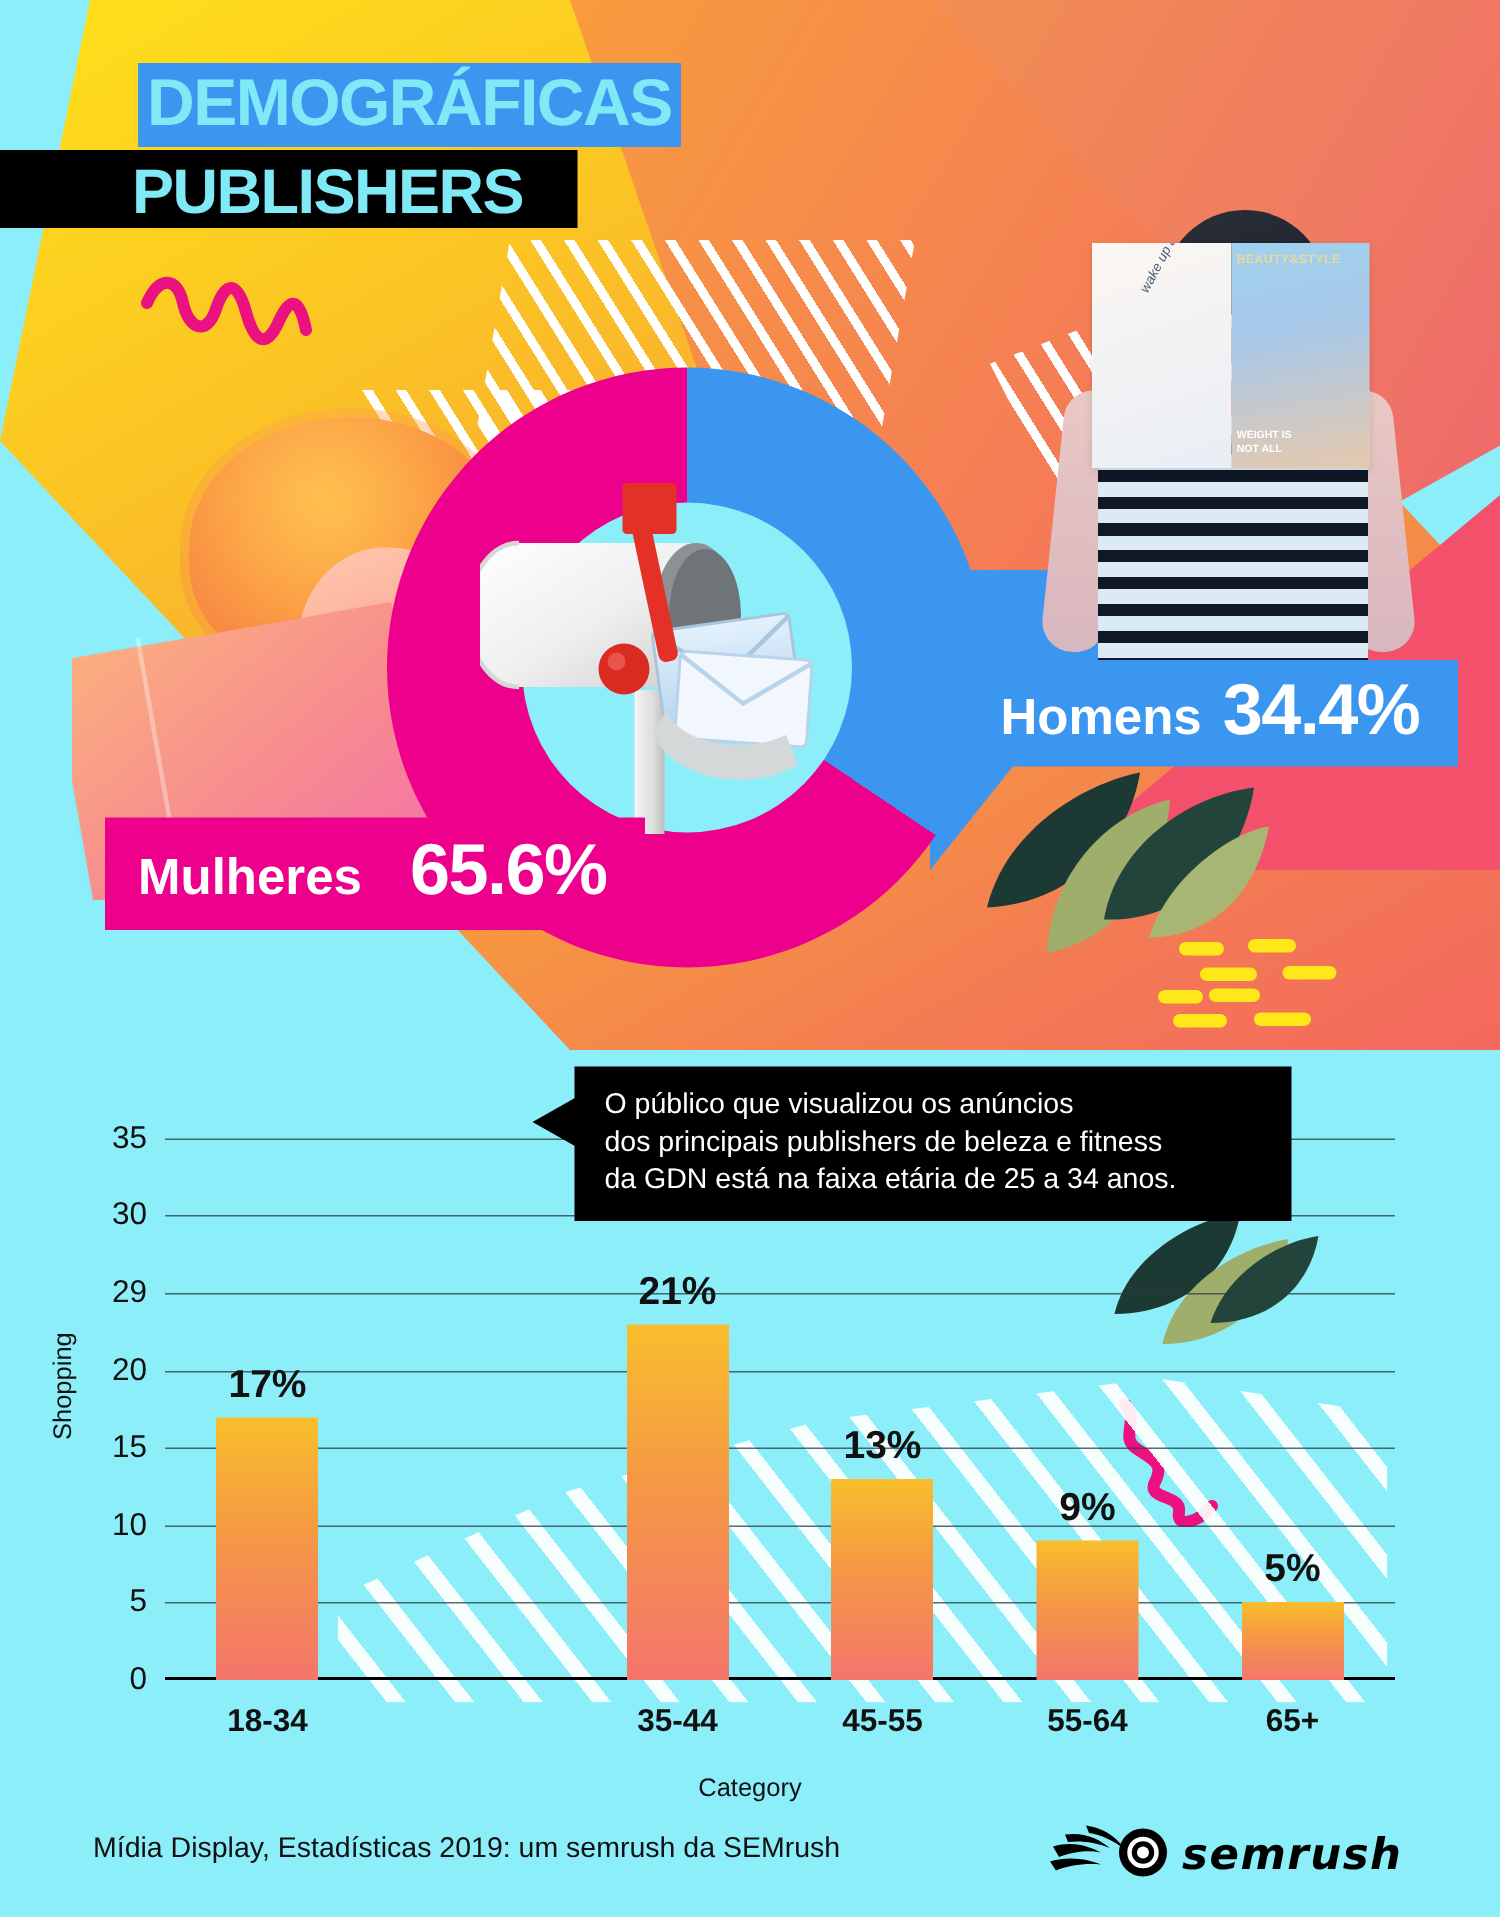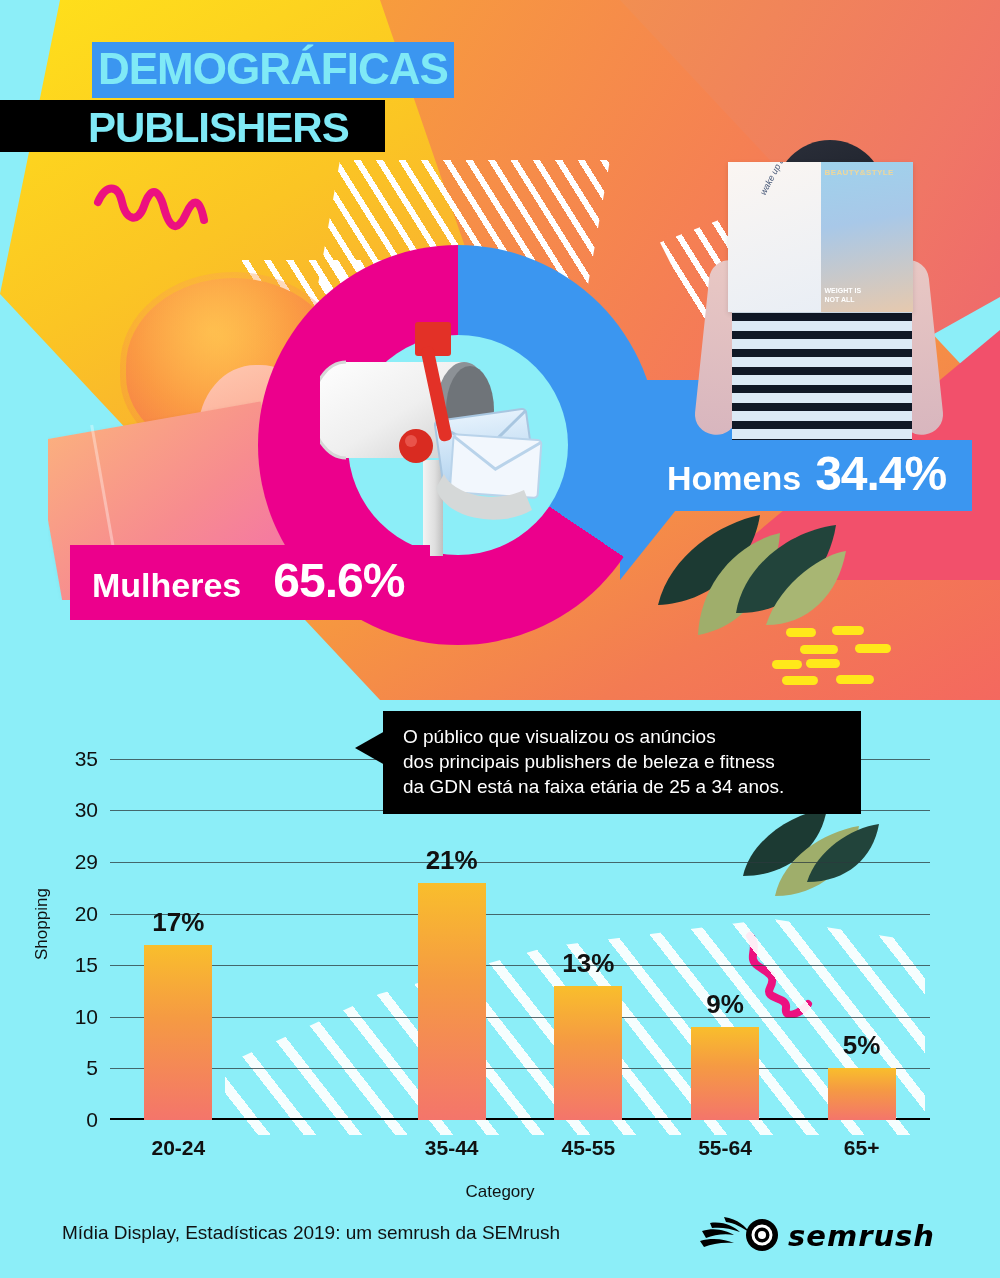--- a/index.html
+++ b/index.html
@@ -441,21 +441,21 @@
         <div class="gridline" style="top: 175.514px;"></div>
         <div class="ytick" style="top: 175.514px;">20</div>
         <div class="gridline" style="top: 123.892px;"></div>
         <div class="ytick" style="top: 123.892px;">29</div>
         <div class="gridline" style="top: 72.2703px;"></div>
         <div class="ytick" style="top: 72.2703px;">30</div>
         <div class="gridline" style="top: 20.6486px;"></div>
         <div class="ytick" style="top: 20.6486px;">35</div>
         <div class="bar" style="left: 34.3333px; width: 68px; height: 175.514px;">
           <div class="bar-val">17%</div>
-          <div class="xtick">20-24</div>
+          <div class="xtick">18-34</div>
         </div>
         <div class="bar" style="left: 307.667px; width: 68px; height: 237px;">
           <div class="bar-val">21%</div>
           <div class="xtick">35-44</div>
         </div>
         <div class="bar" style="left: 444.333px; width: 68px; height: 134.216px;">
           <div class="bar-val">13%</div>
           <div class="xtick">45-55</div>
         </div>
         <div class="bar" style="left: 581px; width: 68px; height: 92.9189px;">

